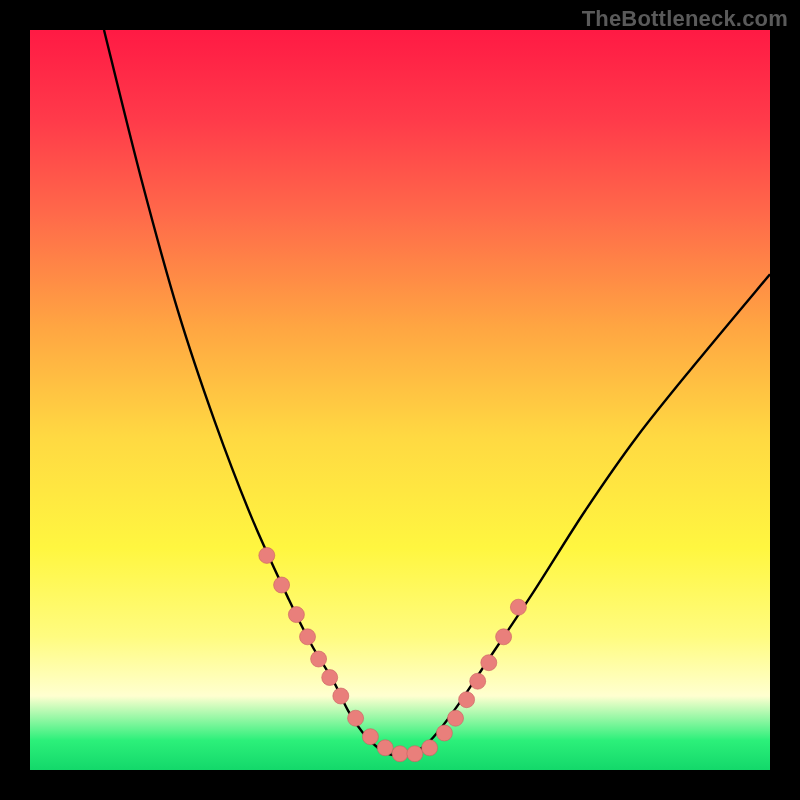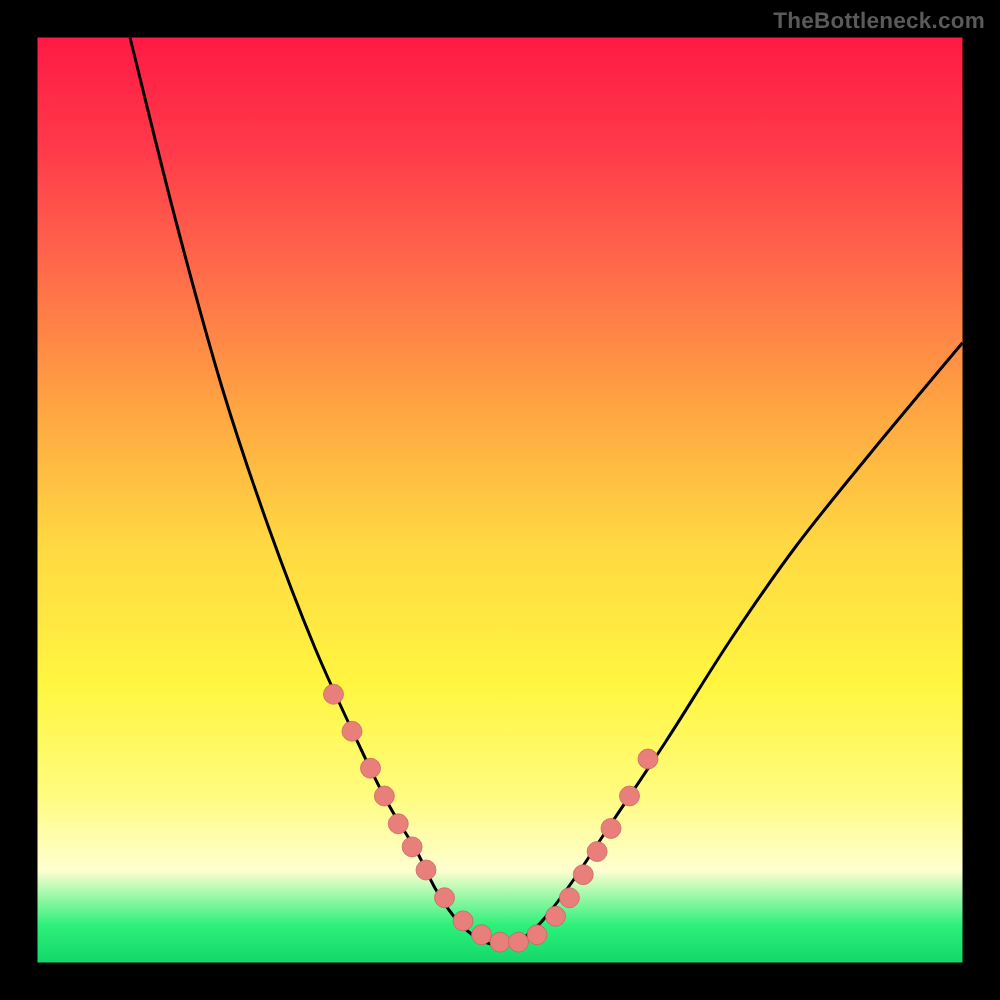--- a/index.html
+++ b/index.html
@@ -26,21 +26,21 @@
       #fffc80 82%,
       #ffffd0 90%,
       #2cf07a 96%,
       #13d86a 100%);
   }
   .watermark {
     position: absolute;
     top: 6px;
     right: 12px;
     font-family: Arial, Helvetica, sans-serif;
-    font-size: 18px;
+    font-size: 22px;
     font-weight: 600;
     color: #5a5a5a;
     letter-spacing: 0.2px;
   }
   svg.curve {
     position: absolute;
     left: 0; top: 0;
     width: 740px;
     height: 740px;
     overflow: visible;

